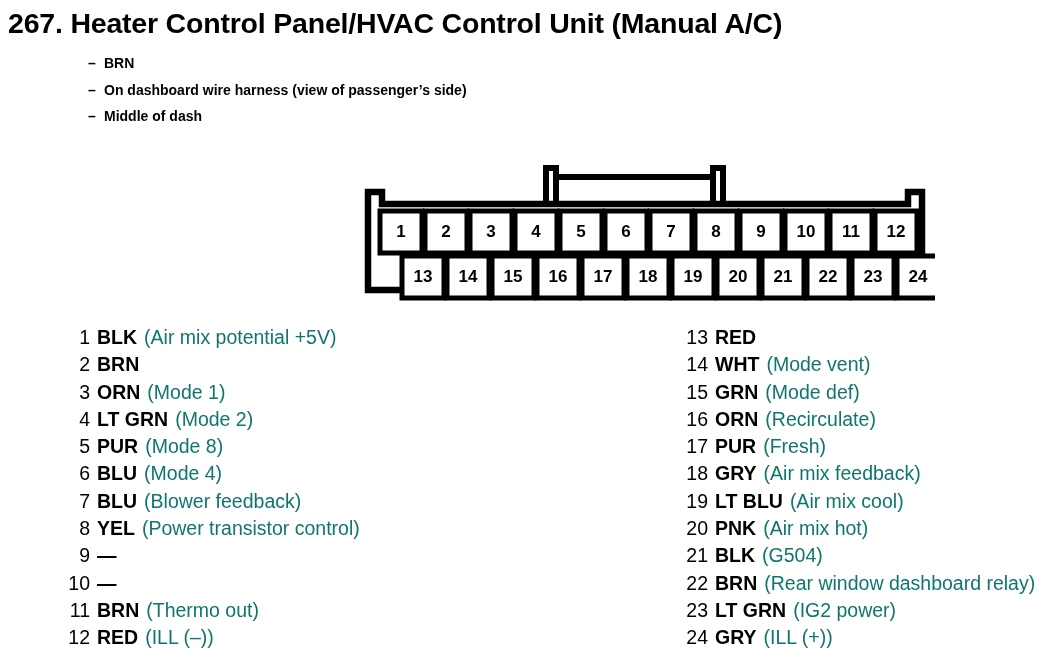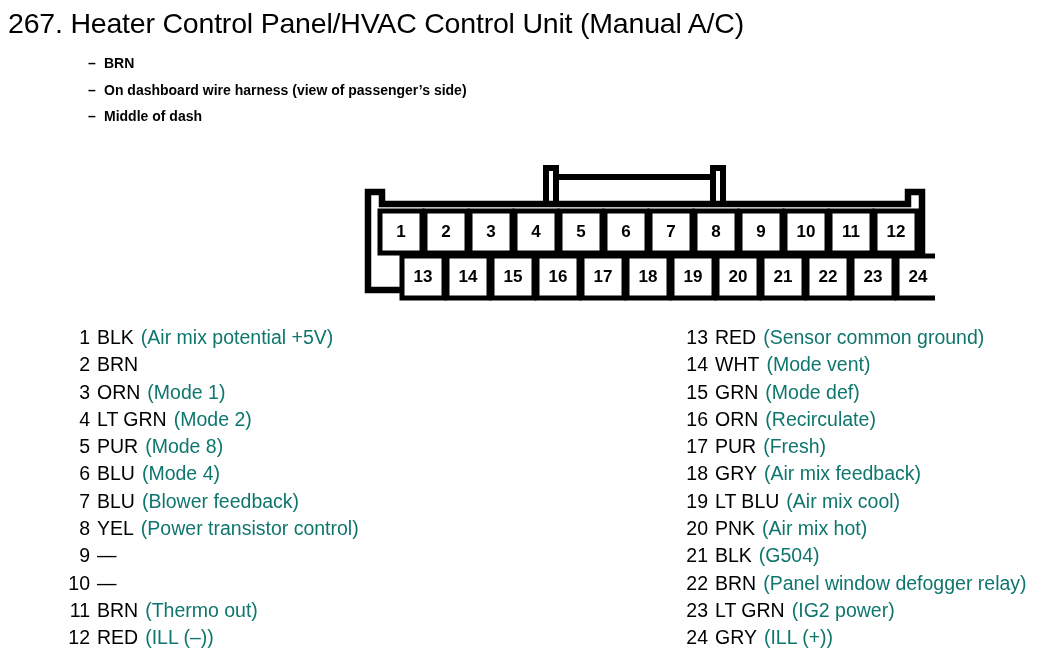--- a/index.html
+++ b/index.html
@@ -22,21 +22,21 @@
     position: absolute;
     left: 0;
     top: 0;
     width: 1047px;
   }
   #page-title {
     position: absolute;
     left: 8px;
     top: 6px;
     font-size: 28.5px;
-    font-weight: normal;
+    font-weight: bold;
     letter-spacing: -0.2px;
     white-space: nowrap;
     line-height: 34px;
   }
   #subtitle-list {
     position: absolute;
     left: 88px;
     top: 50px;
     list-style: none;
     margin: 0;
@@ -107,20 +107,21 @@
     text-align: right;
     font-size: 19.5px;
     color: #000000;
     flex: 0 0 auto;
   }
   .pin-wire {
     margin-left: 7px;
     font-size: 19.5px;
     color: #000000;
     flex: 0 0 auto;
+    font-weight: bold;
   }
   .pin-function {
     margin-left: 7px;
     font-size: 19.5px;
     color: #0f766e;
     flex: 0 0 auto;
   }
   .pin-function:empty,
   .pin-wire:empty { margin-left: 0; }
 </style>
@@ -271,21 +272,20 @@
       <span class="pin-index">12</span>
       <span class="pin-wire">RED</span>
       <span class="pin-function">(ILL (–))</span>
     </div>
   </div>
 
   <div class="pin-column" id="pin-column-right">
     <div class="pin-row">
       <span class="pin-index">13</span>
       <span class="pin-wire">RED</span>
-      <span class="pin-function">(Sensor common ground)</span>
     </div>
     <div class="pin-row">
       <span class="pin-index">14</span>
       <span class="pin-wire">WHT</span>
       <span class="pin-function">(Mode vent)</span>
     </div>
     <div class="pin-row">
       <span class="pin-index">15</span>
       <span class="pin-wire">GRN</span>
       <span class="pin-function">(Mode def)</span>
@@ -316,21 +316,21 @@
       <span class="pin-function">(Air mix hot)</span>
     </div>
     <div class="pin-row">
       <span class="pin-index">21</span>
       <span class="pin-wire">BLK</span>
       <span class="pin-function">(G504)</span>
     </div>
     <div class="pin-row">
       <span class="pin-index">22</span>
       <span class="pin-wire">BRN</span>
-      <span class="pin-function">(Panel window defogger relay)</span>
+      <span class="pin-function">(Rear window dashboard relay)</span>
     </div>
     <div class="pin-row">
       <span class="pin-index">23</span>
       <span class="pin-wire">LT GRN</span>
       <span class="pin-function">(IG2 power)</span>
     </div>
     <div class="pin-row">
       <span class="pin-index">24</span>
       <span class="pin-wire">GRY</span>
       <span class="pin-function">(ILL (+))</span>

